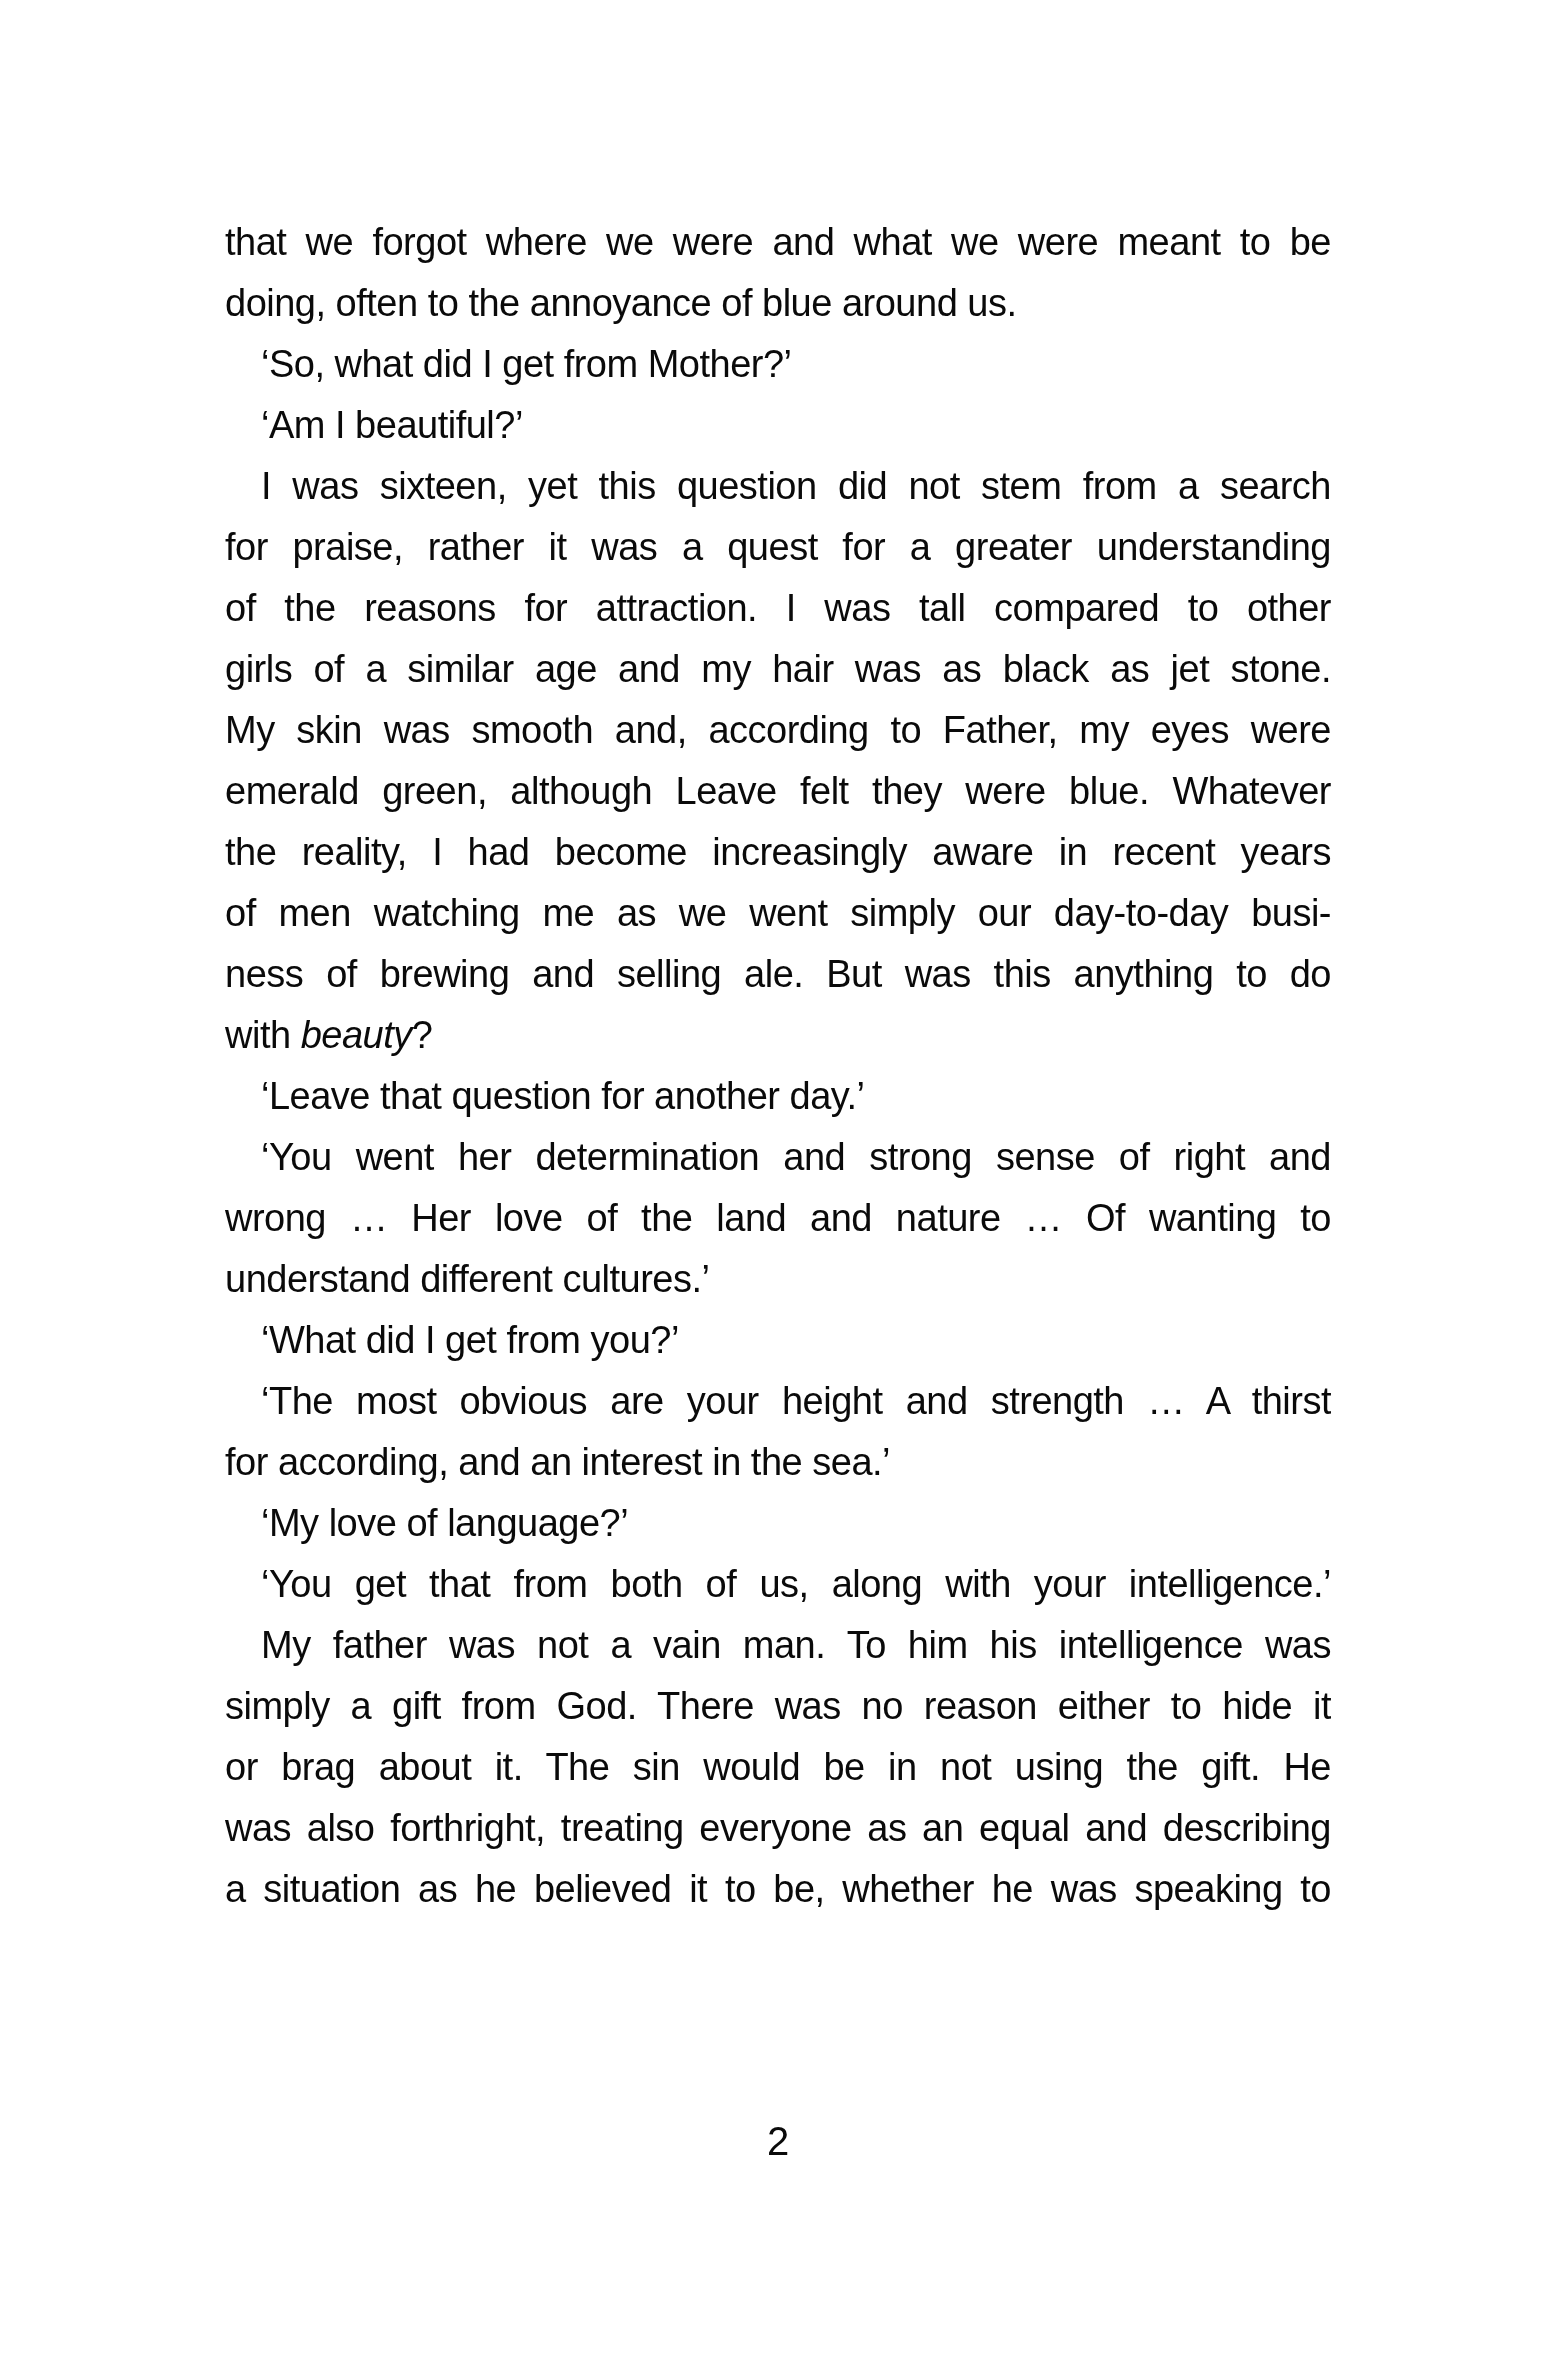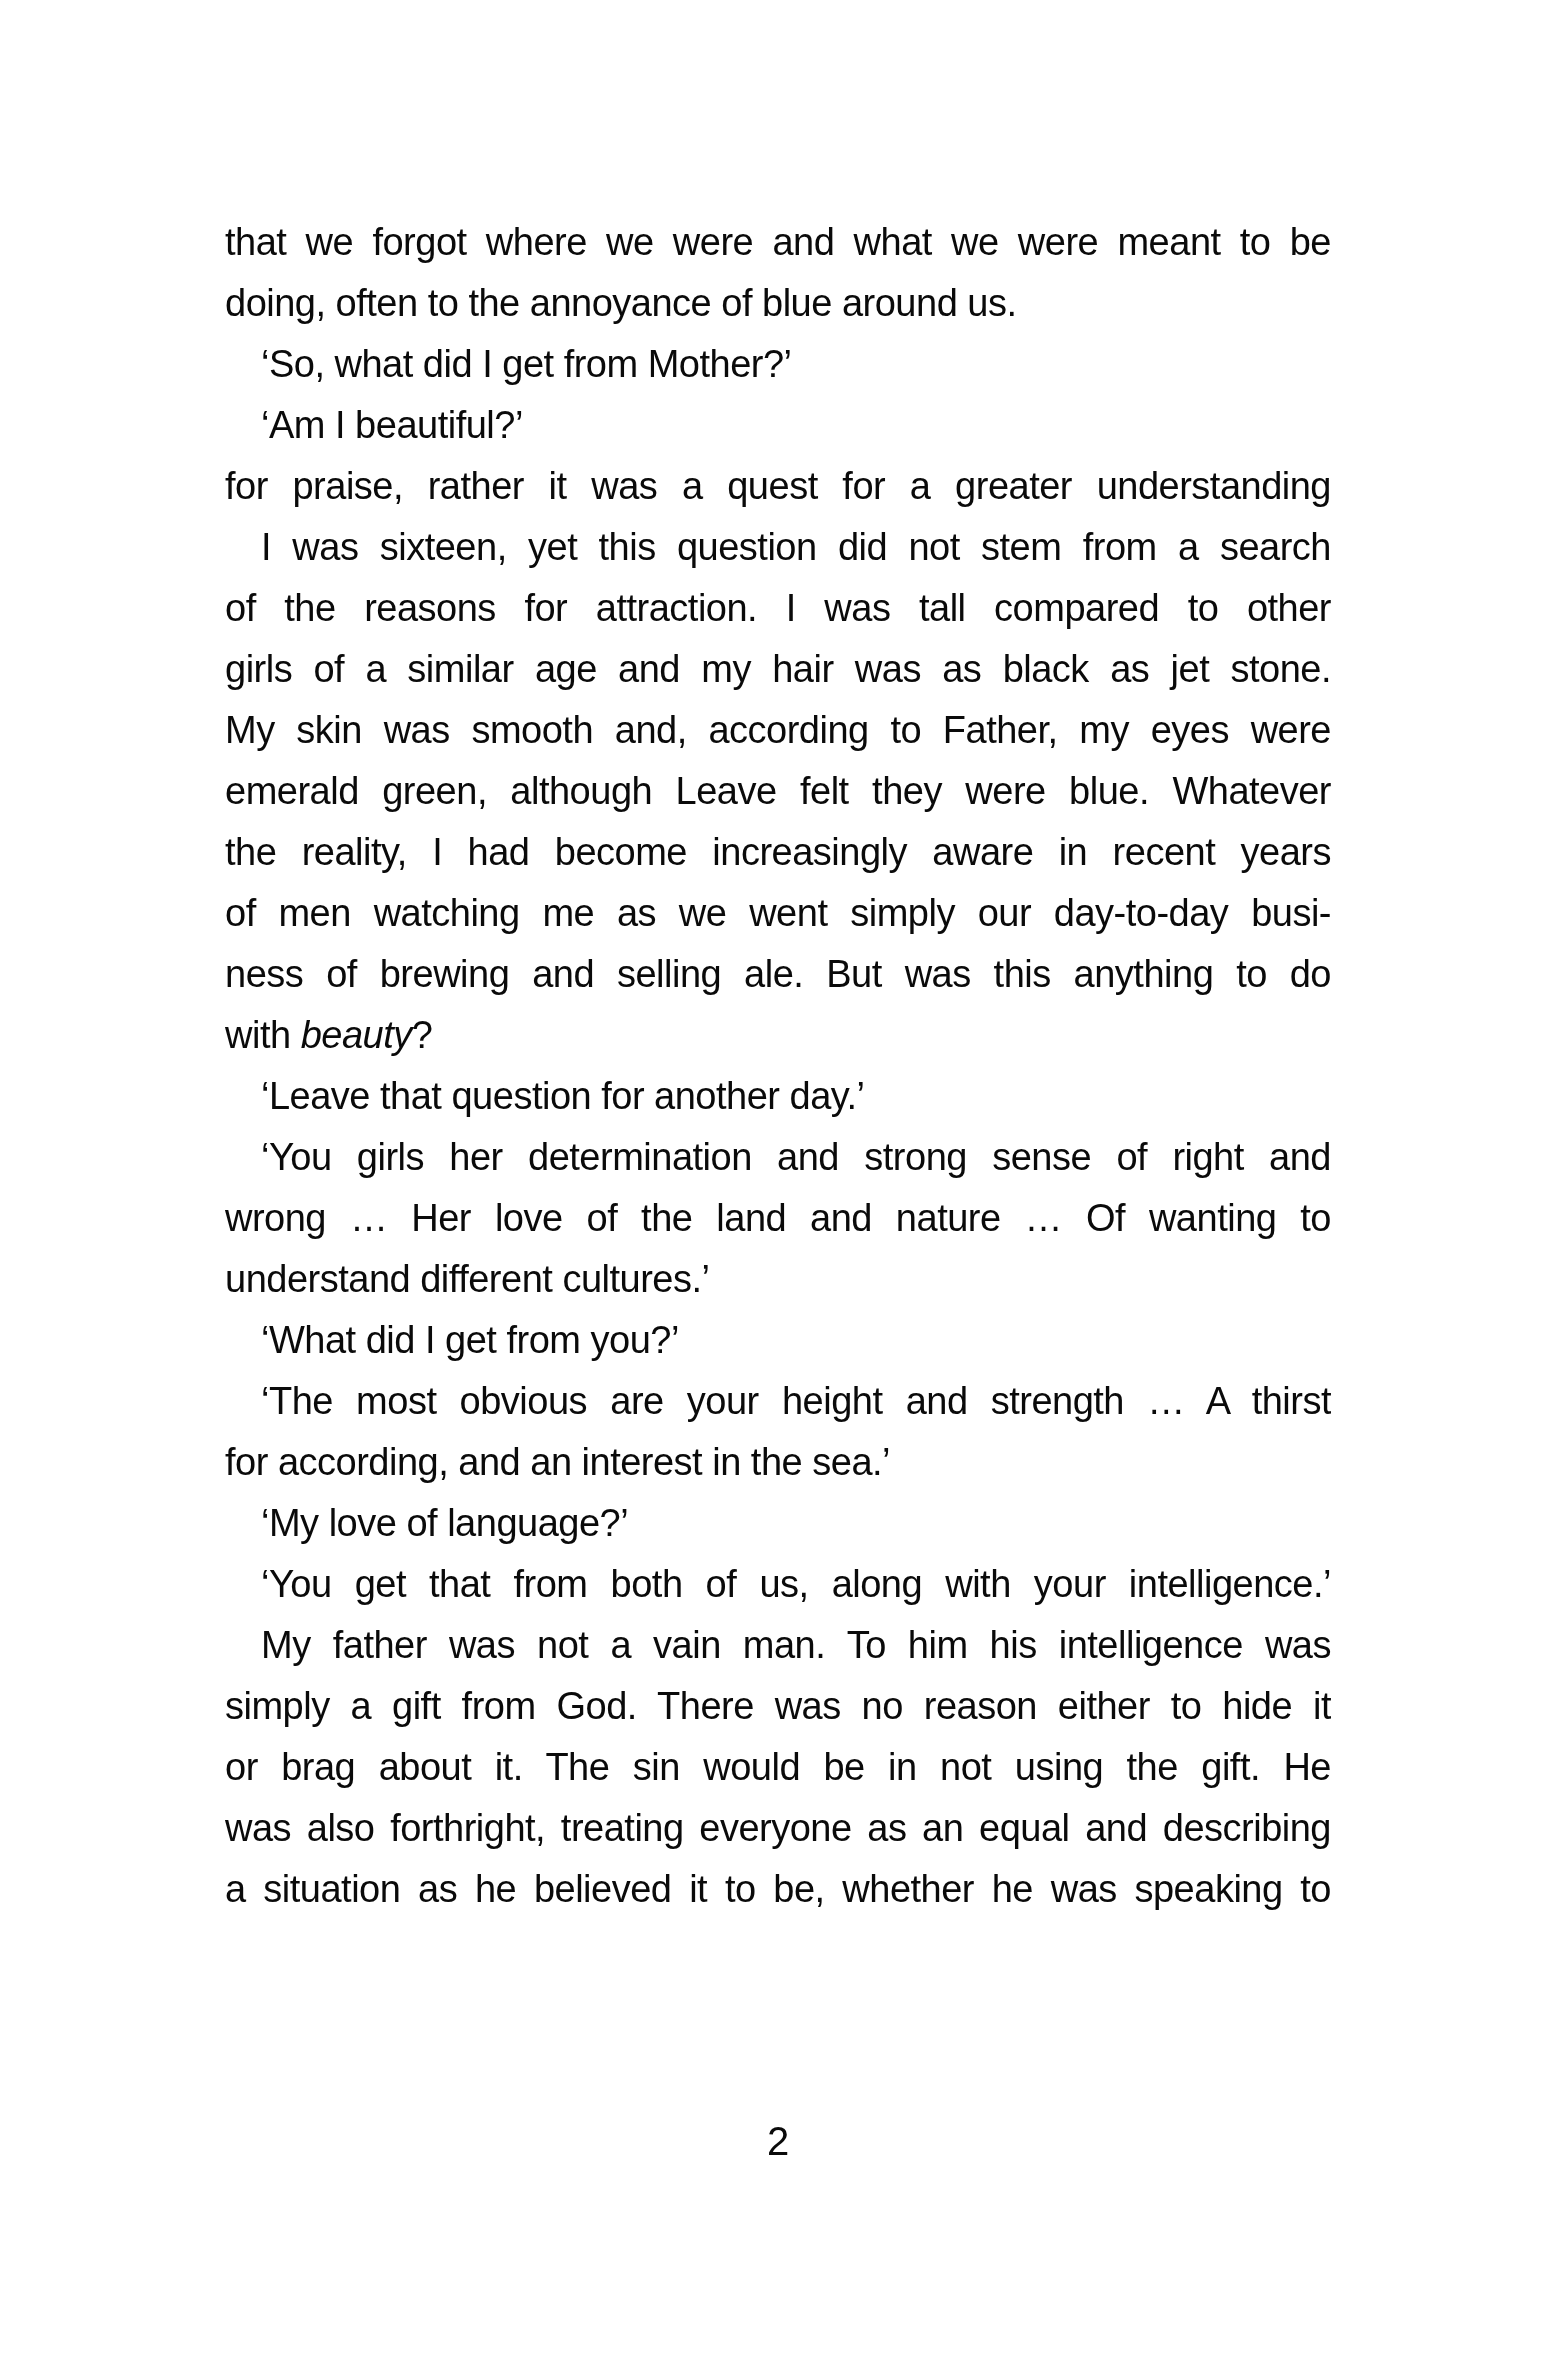--- a/index.html
+++ b/index.html
@@ -53,32 +53,32 @@
 </style>
 </head>
 <body>
 
 <div class="book-page" style="--page-bg: #ffffff; --text-color: #0a0a0a;">
   <div class="text-block">
       <div class="line j"><span>that we forgot where we were and what we were meant to be</span></div>
       <div class="line"><span>doing, often to the annoyance of blue around us.</span></div>
       <div class="line in"><span>‘So, what did I get from Mother?’</span></div>
       <div class="line in"><span>‘Am I beautiful?’</span></div>
+      <div class="line j in"><span>I was sixteen, yet this question did not stem from a search</span></div>
       <div class="line j"><span>for praise, rather it was a quest for a greater understanding</span></div>
-      <div class="line j in"><span>I was sixteen, yet this question did not stem from a search</span></div>
       <div class="line j"><span>of the reasons for attraction. I was tall compared to other</span></div>
       <div class="line j"><span>girls of a similar age and my hair was as black as jet stone.</span></div>
       <div class="line j"><span>My skin was smooth and, according to Father, my eyes were</span></div>
       <div class="line j"><span>emerald green, although Leave felt they were blue. Whatever</span></div>
       <div class="line j"><span>the reality, I had become increasingly aware in recent years</span></div>
       <div class="line j"><span>of men watching me as we went simply our day-to-day busi-</span></div>
       <div class="line j"><span>ness of brewing and selling ale. But was this anything to do</span></div>
       <div class="line"><span>with </span><span class="it">beauty</span><span>?</span></div>
       <div class="line in"><span>‘Leave that question for another day.’</span></div>
-      <div class="line j in"><span>‘You girls her determination and strong sense of right and</span></div>
+      <div class="line j in"><span>‘You went her determination and strong sense of right and</span></div>
       <div class="line j"><span>wrong … Her love of the land and nature … Of wanting to</span></div>
       <div class="line"><span>understand different cultures.’</span></div>
       <div class="line in"><span>‘What did I get from you?’</span></div>
       <div class="line j in"><span>‘The most obvious are your height and strength … A thirst</span></div>
       <div class="line"><span>for according, and an interest in the sea.’</span></div>
       <div class="line in"><span>‘My love of language?’</span></div>
       <div class="line j in"><span>‘You get that from both of us, along with your intelligence.’</span></div>
       <div class="line j in"><span>My father was not a vain man. To him his intelligence was</span></div>
       <div class="line j"><span>simply a gift from God. There was no reason either to hide it</span></div>
       <div class="line j"><span>or brag about it. The sin would be in not using the gift. He</span></div>

